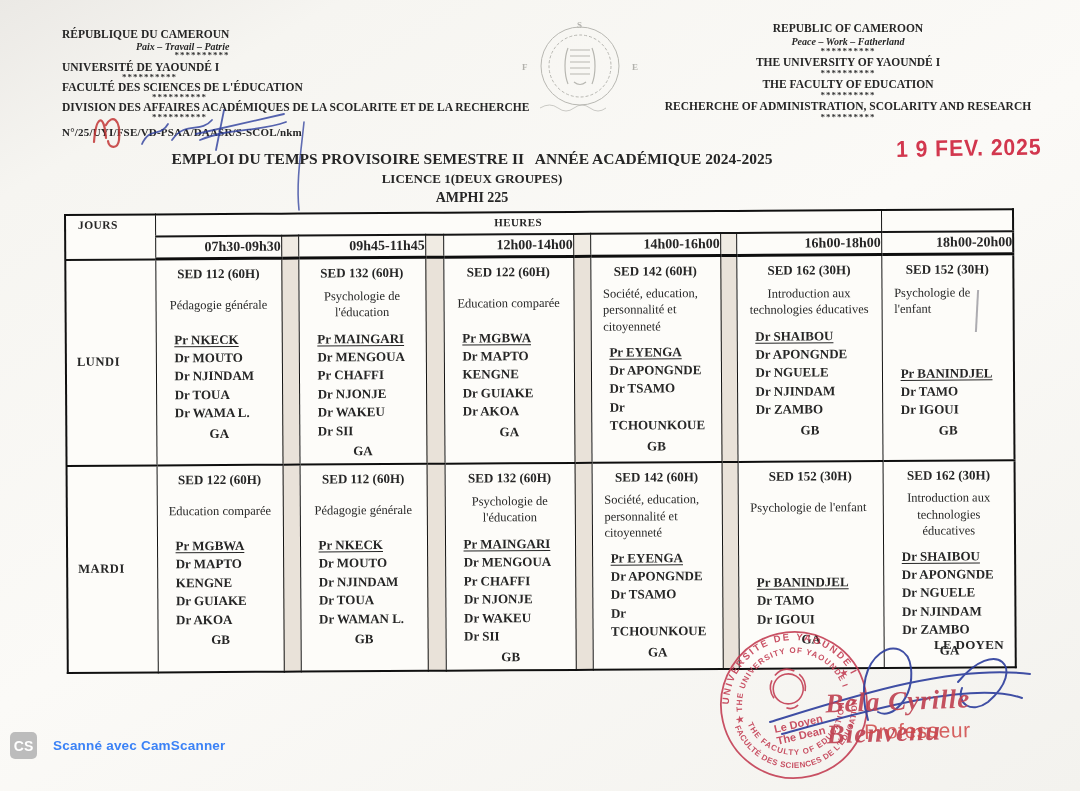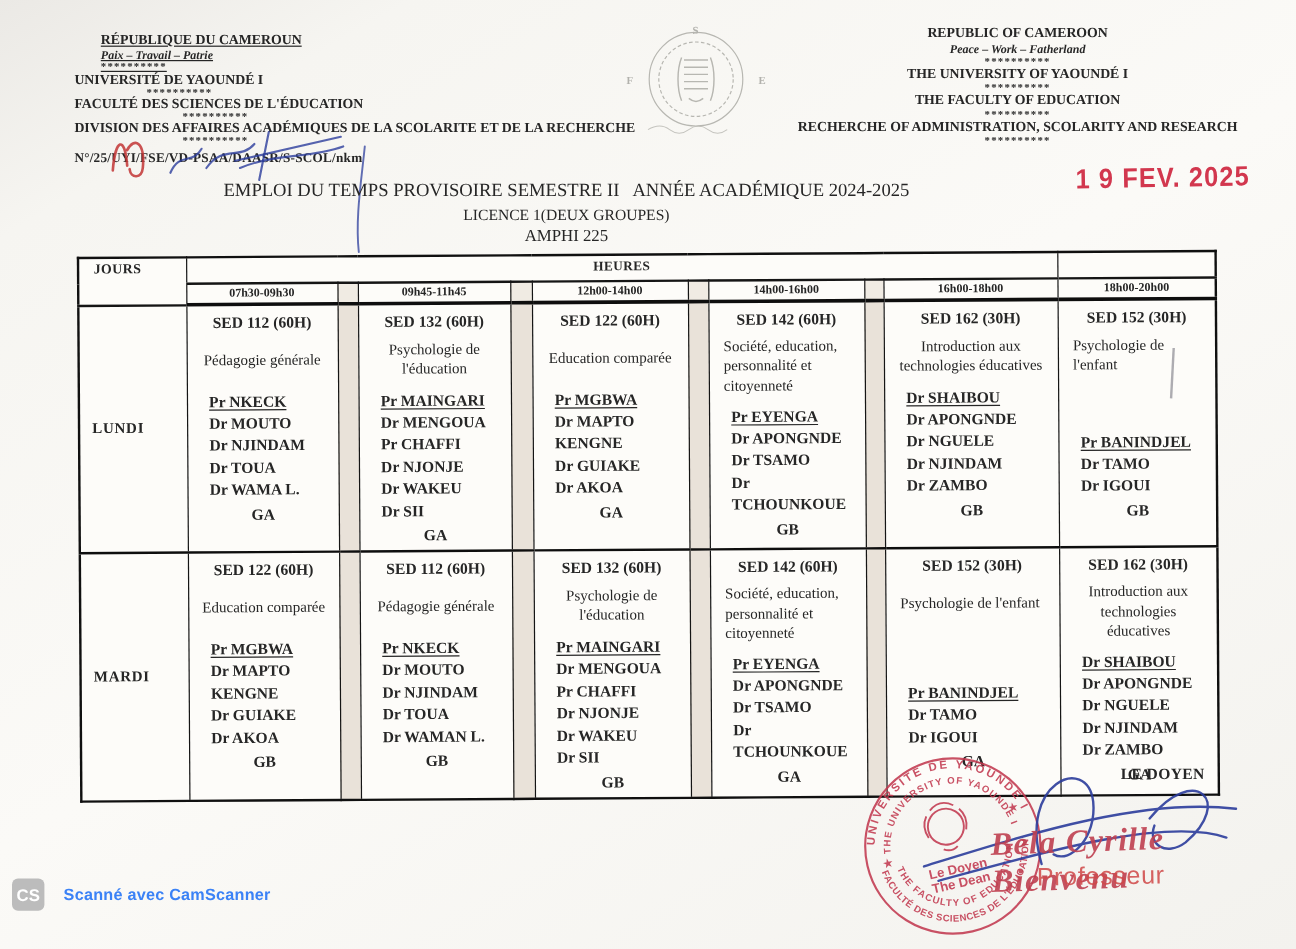--- a/index.html
+++ b/index.html
@@ -7,54 +7,54 @@
   body {
     position:relative; overflow:hidden;
     font-family:"Liberation Serif", serif; color:#262626;
     background:linear-gradient(150deg,#ebe9e5 0%,#f6f5f1 14%,#fbfaf7 50%,#f3f2ee 100%);
   }
   .abs { position:absolute; }
 
   
   .hdr-left { left:62px; top:28px; width:470px; font-weight:bold; font-size:11.5px; line-height:1.12; }
   .hdr-left .blk { margin-bottom:2px; }
-  .hdr-left .c1 { margin-left:22px; width:max-content; text-align:left;text-decoration:underline; }
+  .hdr-left .c1 { width:max-content; text-align:right; }
   .motto { font-style:italic; font-weight:bold; font-size:10px; }
   .stars { font-size:9px; letter-spacing:1px; line-height:.8; font-weight:bold; color:#333; }
   .hdr-left .ind1 { margin-left:60px; width:max-content; }
   .hdr-left .ind2 { margin-left:90px; width:max-content; }
   .hdr-right { left:628px; top:22px; width:440px; text-align:center; font-weight:bold; font-size:11.5px; line-height:1.12; }
   .hdr-right > div { margin-bottom:1px; }
 
   .seal { left:520px; top:20px; opacity:.6; }
 
   .ref-line { left:62px; top:126px; font-size:11px; font-weight:bold; letter-spacing:.2px; }
   .hand { left:72px; top:100px; }
 
   .date-stamp {
     left:896px; top:136px; font-family:"Liberation Sans", sans-serif;
     font-weight:800; font-size:23px; color:#cf2740; letter-spacing:1px;
     transform:rotate(-1deg) scaleX(.92); transform-origin:left top; opacity:.92;
   }
 
   
-  .title-block { left:0; top:150px; width:944px; text-align:center; font-weight:normal; }
+  .title-block { left:0; top:150px; width:944px; text-align:center; font-weight:bold; }
   .title-l1 { font-size:15.5px; white-space:pre; }
   .title-l2 { font-size:13px; margin-top:3px; }
   .title-l3 { font-size:14px; margin-top:3px; }
 
   
   .tt-wrap { left:64px; top:214px; transform:rotate(-.35deg); transform-origin:left top; }
   table.tt { border-collapse:collapse; table-layout:fixed; width:948px; background:#fdfcf9; }
   .tt td, .tt th { border:1.6px solid #151515; vertical-align:top; }
   .tt { border:2.6px solid #101010; }
   .row-head th { border-bottom-width:2px; }
   .th-jours { text-align:left; padding:3px 0 0 12px; font-size:11.5px; letter-spacing:.4px;border-radius:12px; }
   .th-heures { text-align:center; font-size:11px; padding-top:3px; letter-spacing:.4px; }
-  .th-time { text-align:center; font-size:10px; padding:2px 0; border-bottom:3px solid #0e0e0e !important; }
+  .th-time { text-align:right; font-size:14px; padding:2px 0; border-bottom:3px solid #0e0e0e !important; }
   .spacer { background:#e9e2d9; }
   .row-head .spacer { background:#f0ebe3; }
   .day-cell { vertical-align:middle !important; text-align:left; padding-left:10px; font-weight:bold; font-size:12.5px; letter-spacing:.6px; }
   tr.day-row > td { border-top:2.4px solid #0e0e0e; }
   .ccell { padding:4px 4px 4px 4px; text-align:center; }
   .code { font-weight:bold; font-size:13px; padding-top:2px; }
   .course { font-size:12.5px; margin:6px 2px 10px; min-height:34px; display:flex; align-items:center; justify-content:center; line-height:1.3; }
   .course.align-left { justify-content:flex-start; text-align:left; padding-left:6px; }
   .lead { font-weight:bold; font-size:13px; text-align:left; padding-left:14px; text-decoration:underline; text-underline-offset:2px; }
   .staff { font-weight:bold; font-size:13px; text-align:left; padding-left:14px; white-space:pre-line; line-height:1.42; margin-top:1px; }

